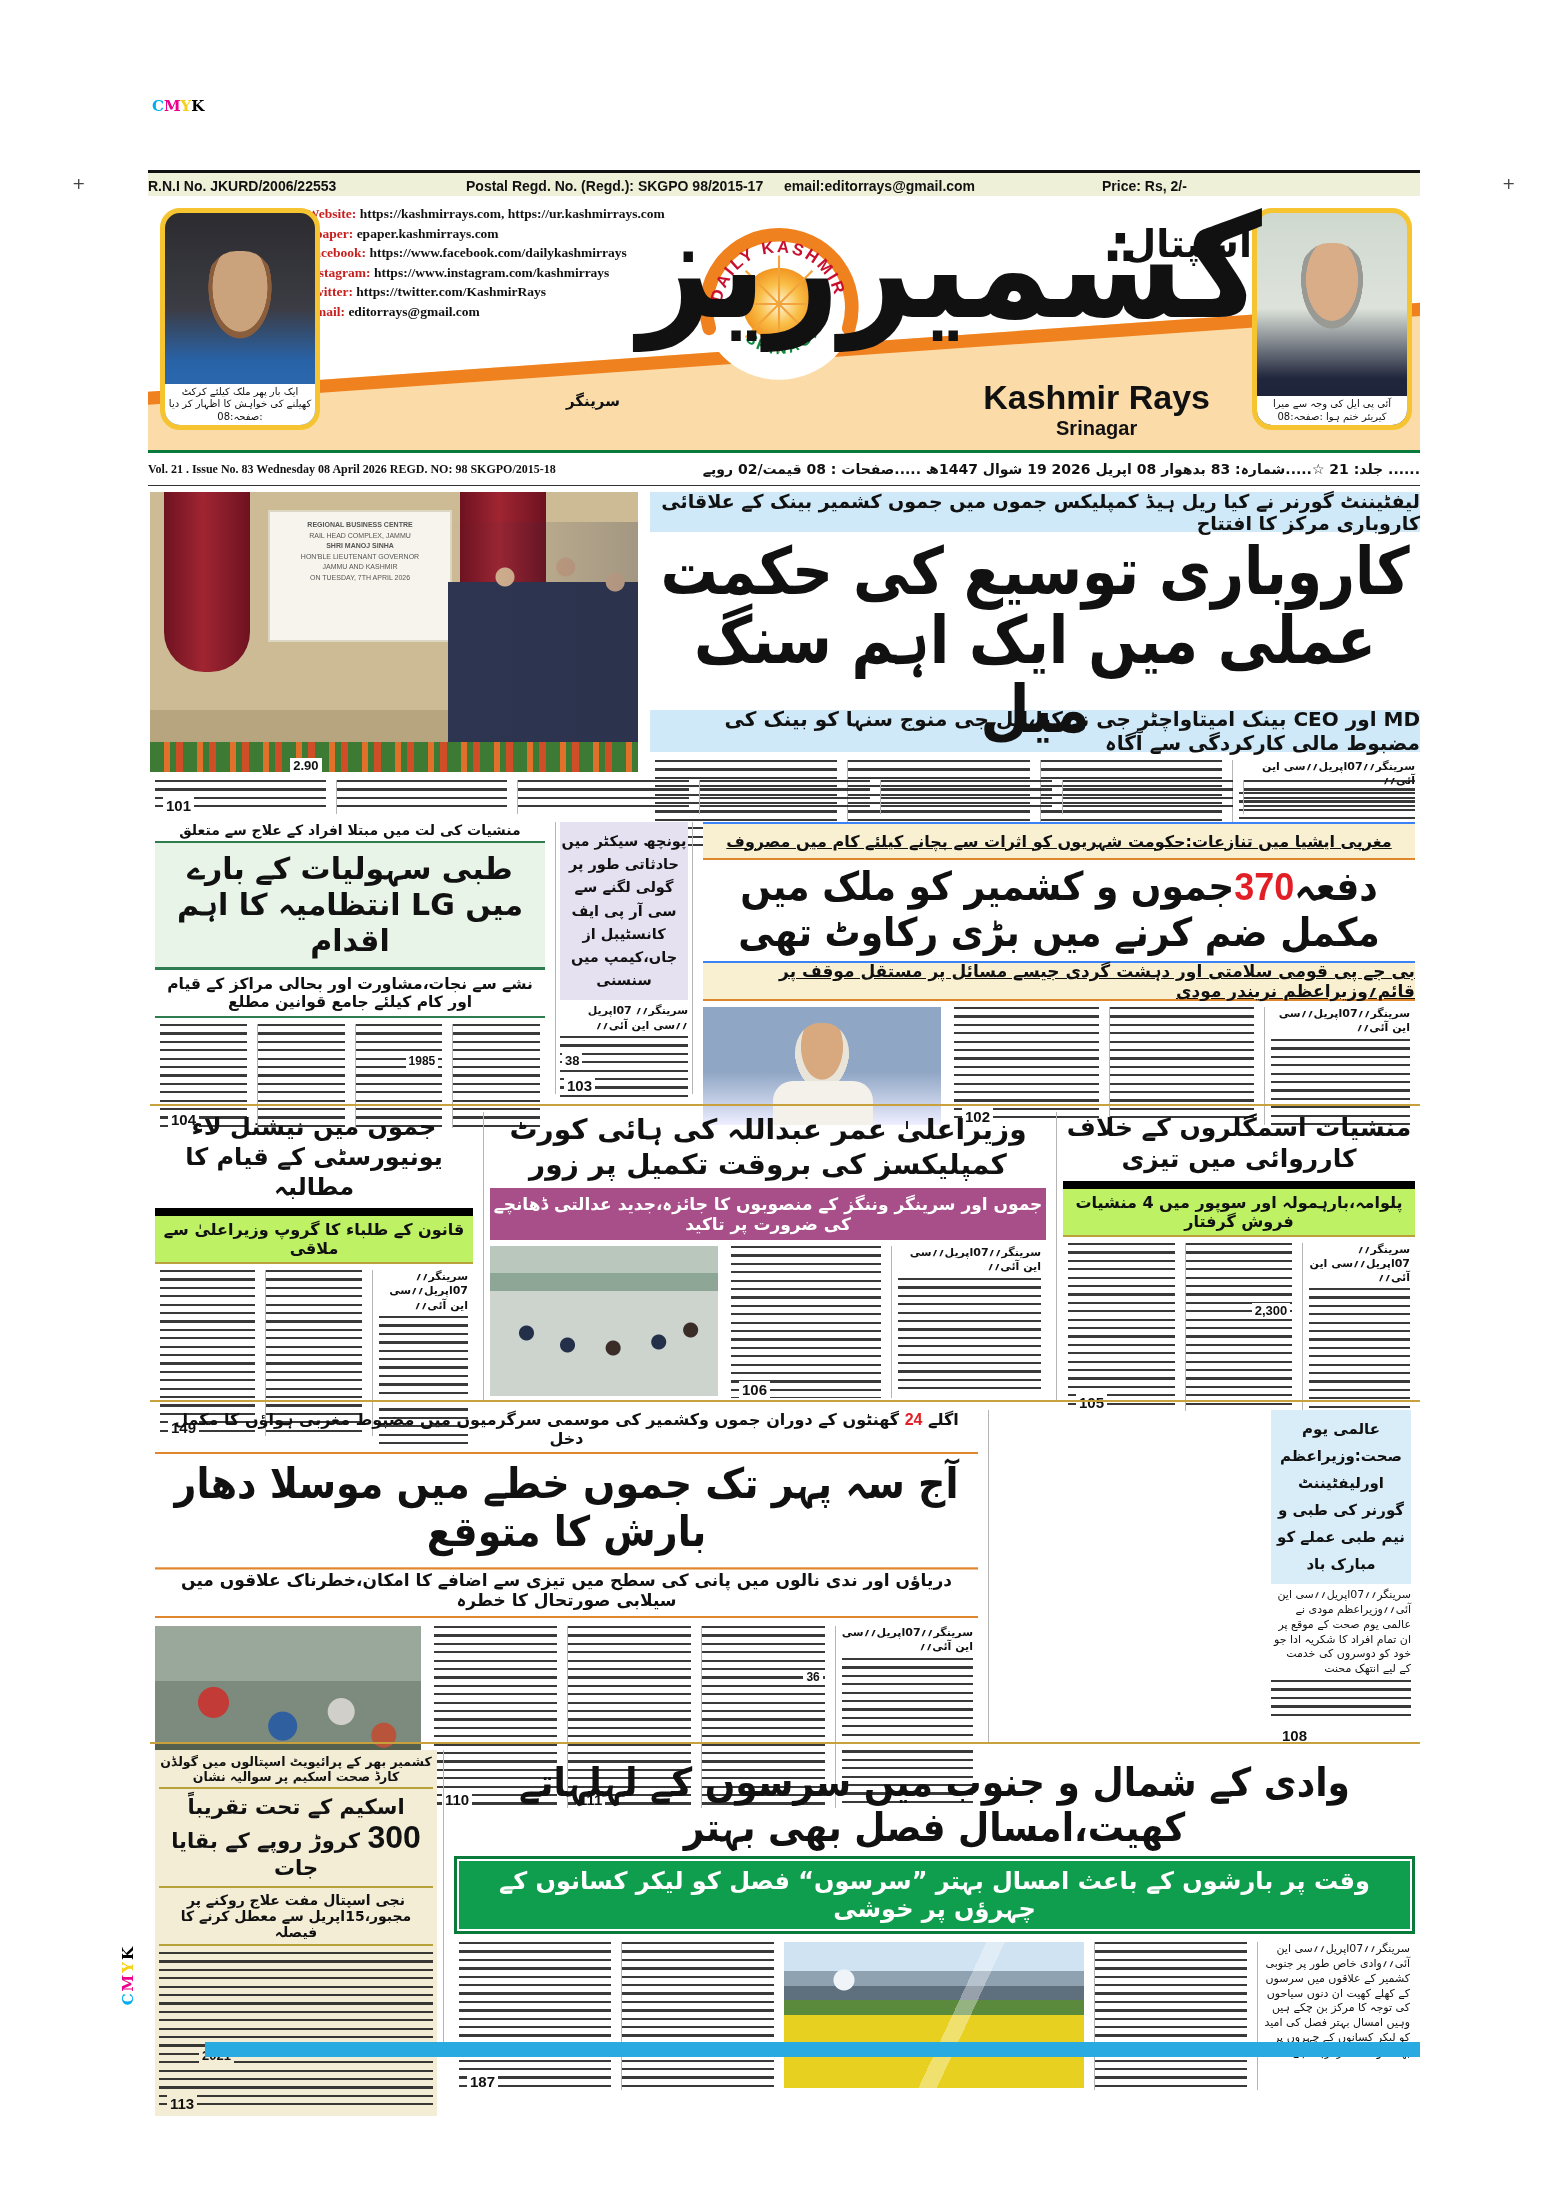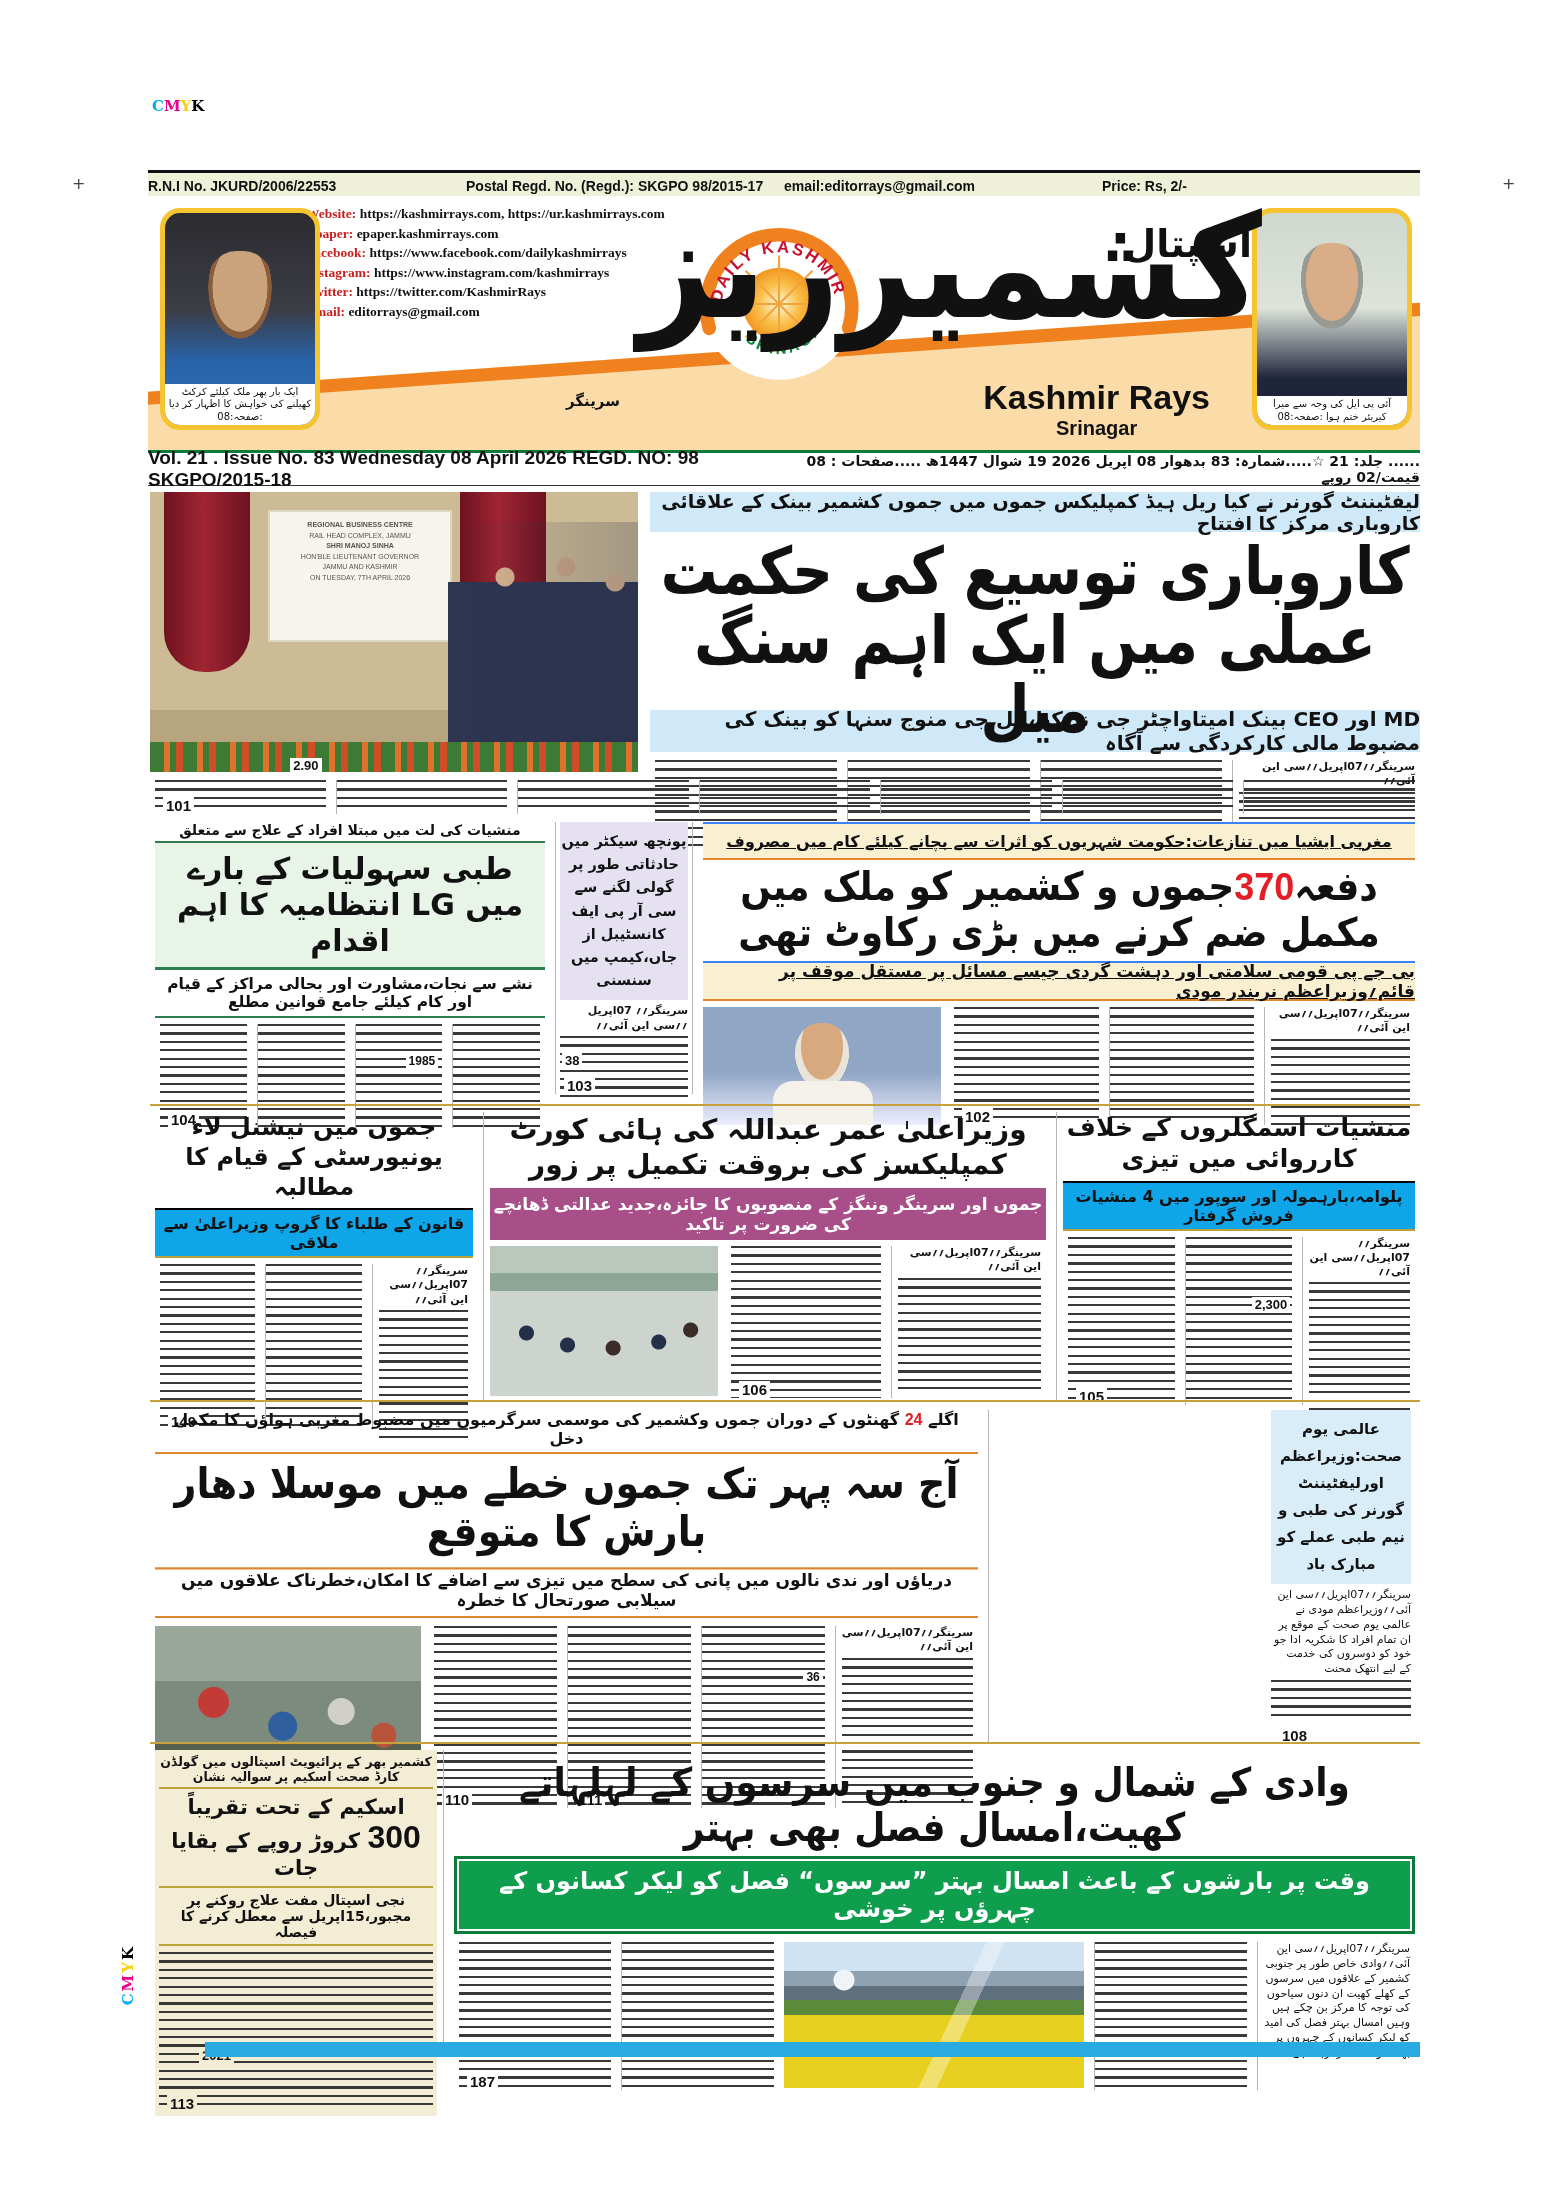--- a/index.html
+++ b/index.html
@@ -46,21 +46,21 @@
   .mast-en{position:absolute;right:210px;top:182px;text-align:center;
     font-family:"Liberation Sans",sans-serif;font-weight:bold;}
   .mast-en .t1{font-size:34px;}
   .mast-en .t2{font-size:20px;}
   .sgr{position:absolute;left:418px;top:196px;font-size:15px;font-weight:bold;}
 
   
   .datebar{left:148px;top:450px;width:1272px;height:32px;border-top:3px solid #0a7a3c;
     border-bottom:1px solid #333;display:flex;align-items:center;justify-content:space-between;
     font-weight:bold;font-size:14px;}
-  .datebar .lat{font-family:Liberation Sans, sans-serif;font-size:19px;}
+  .datebar .lat{font-family:Liberation Serif, serif;font-size:12px;}
 
   
   .bar{display:flex;align-items:center;justify-content:center;font-weight:bold;}
   .lblue{background:#cfe9f8;}
   .creambar{background:#f9efd1;border-top:2px solid #3b82f6;border-bottom:2px solid #e0862c;text-decoration:underline;}
   .fx{background-image:repeating-linear-gradient(to bottom,rgba(30,30,30,.88) 0 2.3px,transparent 2.3px 8.4px);}
   .cols{display:flex;direction:rtl;}
   .fcol{flex:1;margin:0 5px;border-left:1px solid #b5b5b5;padding-left:6px;position:relative;}
   .fcol:last-child{border-left:none;}
   .dl{font-size:11px;font-weight:bold;line-height:1.3;margin-bottom:3px;}
@@ -101,21 +101,21 @@
   .a370-h{font-size:36px;font-weight:bold;text-align:center;transform:scaleY(1.1);padding:8px 0 10px;}
   .modi{position:absolute;left:0;top:0;width:238px;height:118px;overflow:hidden;
     background:linear-gradient(180deg,#8fa6c4 0 55%,#eef 100%);}
   .modi::before{content:"";position:absolute;left:92px;top:16px;width:54px;height:66px;border-radius:45%;
     background:radial-gradient(ellipse at 50% 36%,#d8a97e 0 54%,#e8e4da 56% 72%,transparent 73%);}
   .modi::after{content:"";position:absolute;left:70px;top:74px;width:100px;height:44px;border-radius:20px 20px 0 0;
     background:#f4f1ea;}
 
   
   .h3s{font-size:25px;font-weight:bold;text-align:center;line-height:1.25;}
-  .creamsub{background:#0ea5e9;border-top:2px solid #000000;border-bottom:2px solid #b9a13c;
+  .creamsub{background:#bef264;border-top:8px solid #000000;border-bottom:2px solid #b9a13c;
     font-size:16px;font-weight:bold;text-align:center;padding:4px 0;}
   .magsub{background:#a84f8a;color:#fff;font-size:17px;font-weight:bold;text-align:center;padding:6px 0;}
   .meeting{background:linear-gradient(180deg,#b9c7bd 0 18%,#8ea695 18% 30%,#cdd4ce 30%),
     radial-gradient(ellipse at 50% 70%,#e8ebe6 0 40%,#9aa59b 41% 43%,transparent 44%);}
   .meeting::before{content:"";position:absolute;inset:0;
     background:radial-gradient(circle at 16% 58%,#24304a 7px,transparent 8px),
       radial-gradient(circle at 34% 66%,#24304a 7px,transparent 8px),
       radial-gradient(circle at 54% 68%,#3a2d28 7px,transparent 8px),
       radial-gradient(circle at 74% 64%,#24304a 7px,transparent 8px),
       radial-gradient(circle at 88% 56%,#3a2d28 7px,transparent 8px);}

